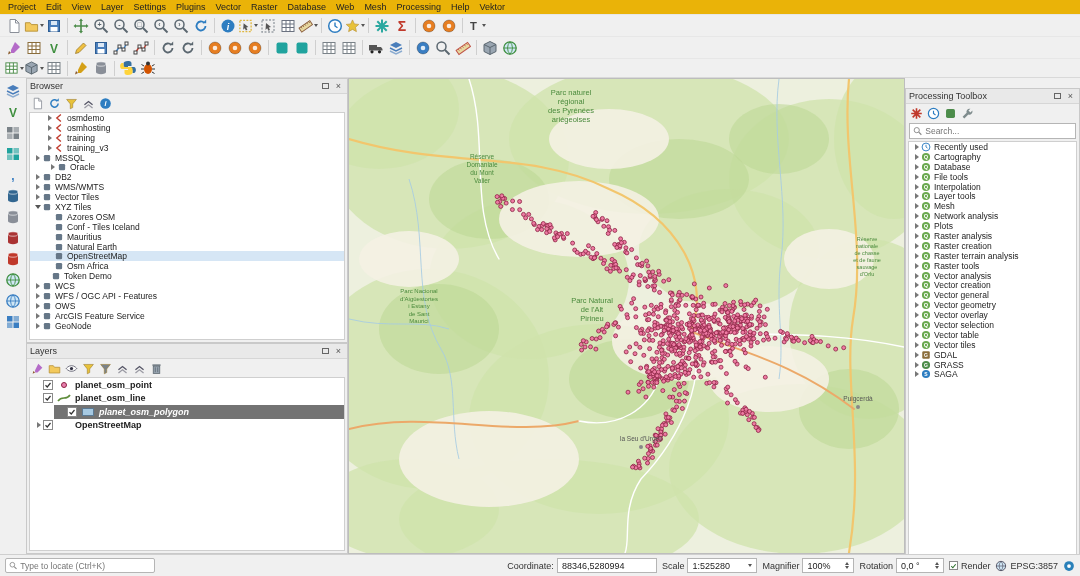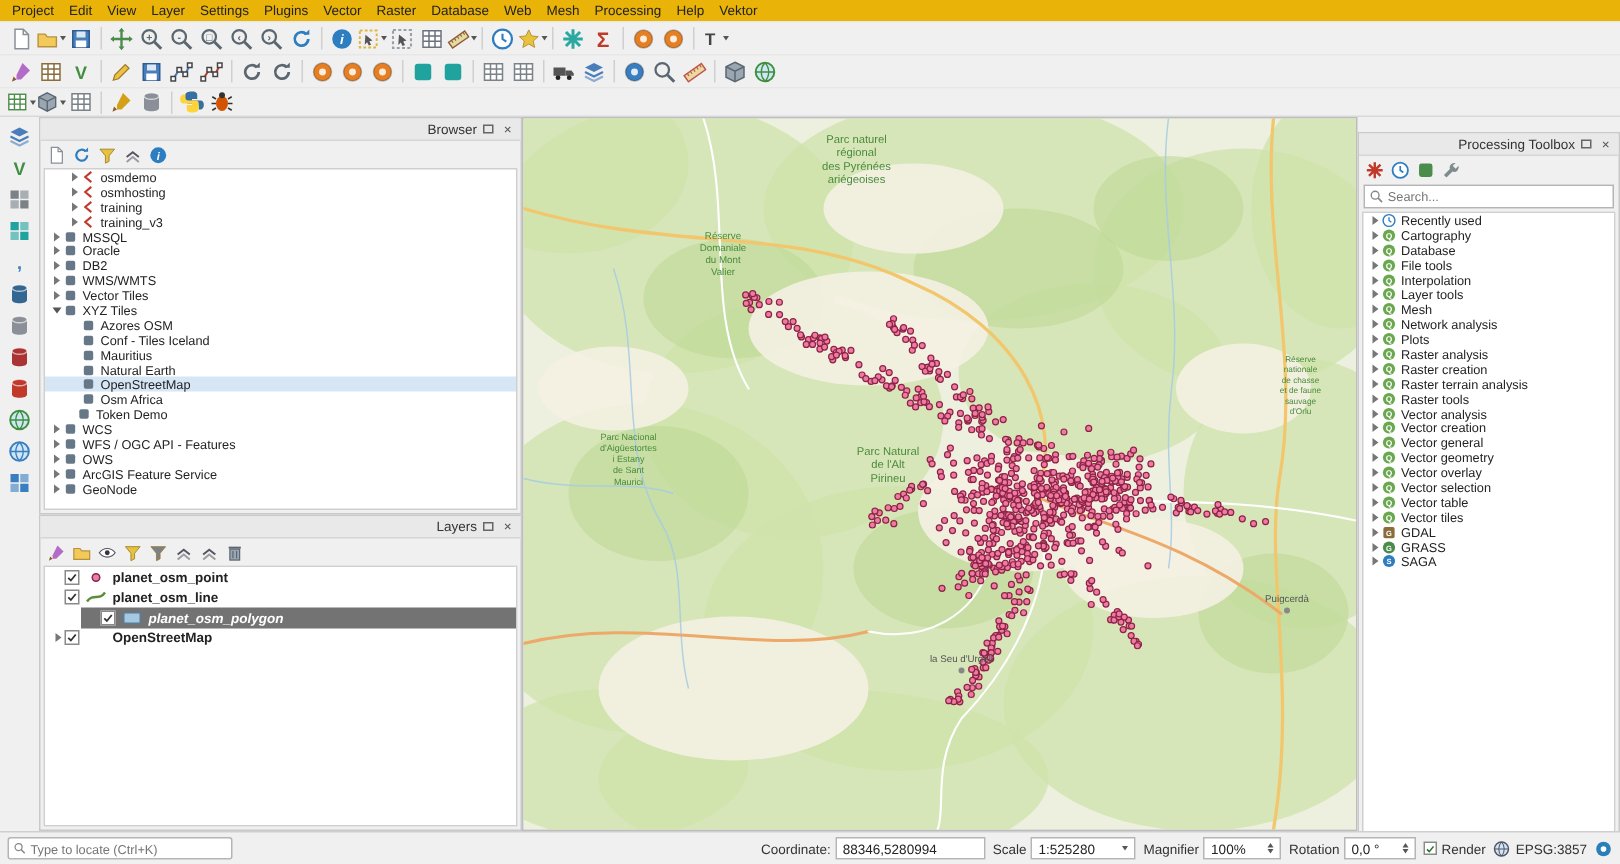--- a/index.html
+++ b/index.html
@@ -17,21 +17,21 @@
   #toolbar-row3 { height:20px; border-bottom:1px solid #d9d9d9; }
   .tb-btn { width:20px; height:20px; display:flex; align-items:center; justify-content:center; border-radius:2px; flex:0 0 auto; }
   .tb-btn svg { width:16px; height:16px; display:block; }
   .tb-sep { width:1px; height:15px; background:#cfcfcf; margin:0 3px; flex:0 0 auto; }
   .tb-dd { width:0; height:0; border-left:2.5px solid transparent; border-right:2.5px solid transparent; border-top:3px solid #555; margin-left:1px; }
   
   #left-toolbar { position:absolute; left:0; top:78px; width:26px; bottom:22px; display:flex; flex-direction:column; align-items:center; padding-top:3px; background:#f0f0f0; }
   #left-toolbar .tb-btn { margin-bottom:1px; }
   
   .panel { position:absolute; background:#f0f0f0; border:1px solid #c9c9c9; display:flex; flex-direction:column; }
-  .panel-header { height:15px; display:flex; align-items:center; padding:0 3px; background:#e9e9e9; border-bottom:1px solid #d6d6d6; flex:0 0 auto;text-align:right; }
+  .panel-header { height:15px; display:flex; align-items:center; padding:0 3px; background:#e9e9e9; border-bottom:1px solid #d6d6d6; flex:0 0 auto; }
   .panel-title { flex:1; font-size:9px; color:#333; }
   .panel-hbtn { width:11px; height:11px; display:flex; align-items:center; justify-content:center; margin-left:2px; color:#555; }
   .sq-glyph { width:7px; height:6px; border:1px solid #666; display:block; }
   .x-glyph { font-size:9px; line-height:9px; color:#555; }
   .panel-toolbar { display:flex; align-items:center; height:18px; padding:0 2px; flex:0 0 auto; }
   .panel-toolbar .tb-btn { width:17px; height:17px; }
   .panel-toolbar .tb-btn svg { width:13px; height:13px; }
   .tree { background:#fff; border:1px solid #cfcfcf; margin:0 2px 2px 2px; flex:1; overflow:hidden; }
   .tree-row { display:flex; align-items:center; height:9.9px; padding-left:3px; white-space:nowrap; font-size:8.5px; cursor:default; }
   .tree-row.sel-light { background:#d6e6f5; }
@@ -612,21 +612,21 @@
         <span class="tree-arrow">
           <span class="arr-r"></span>
         </span>
         <span class="tree-icon">
           <svg viewBox="0 0 16 16">
             <rect x="3" y="3" width="10" height="10" rx="2" fill="#667788"></rect>
           </svg>
         </span>
         <span class="tree-label">MSSQL</span>
       </div>
-      <div class="tree-row" style="padding-left: 3px;">
+      <div class="tree-row" style="padding-left: 18px;">
         <span class="tree-arrow">
           <span class="arr-r"></span>
         </span>
         <span class="tree-icon">
           <svg viewBox="0 0 16 16">
             <rect x="3" y="3" width="10" height="10" rx="2" fill="#667788"></rect>
           </svg>
         </span>
         <span class="tree-label">Oracle</span>
       </div>

